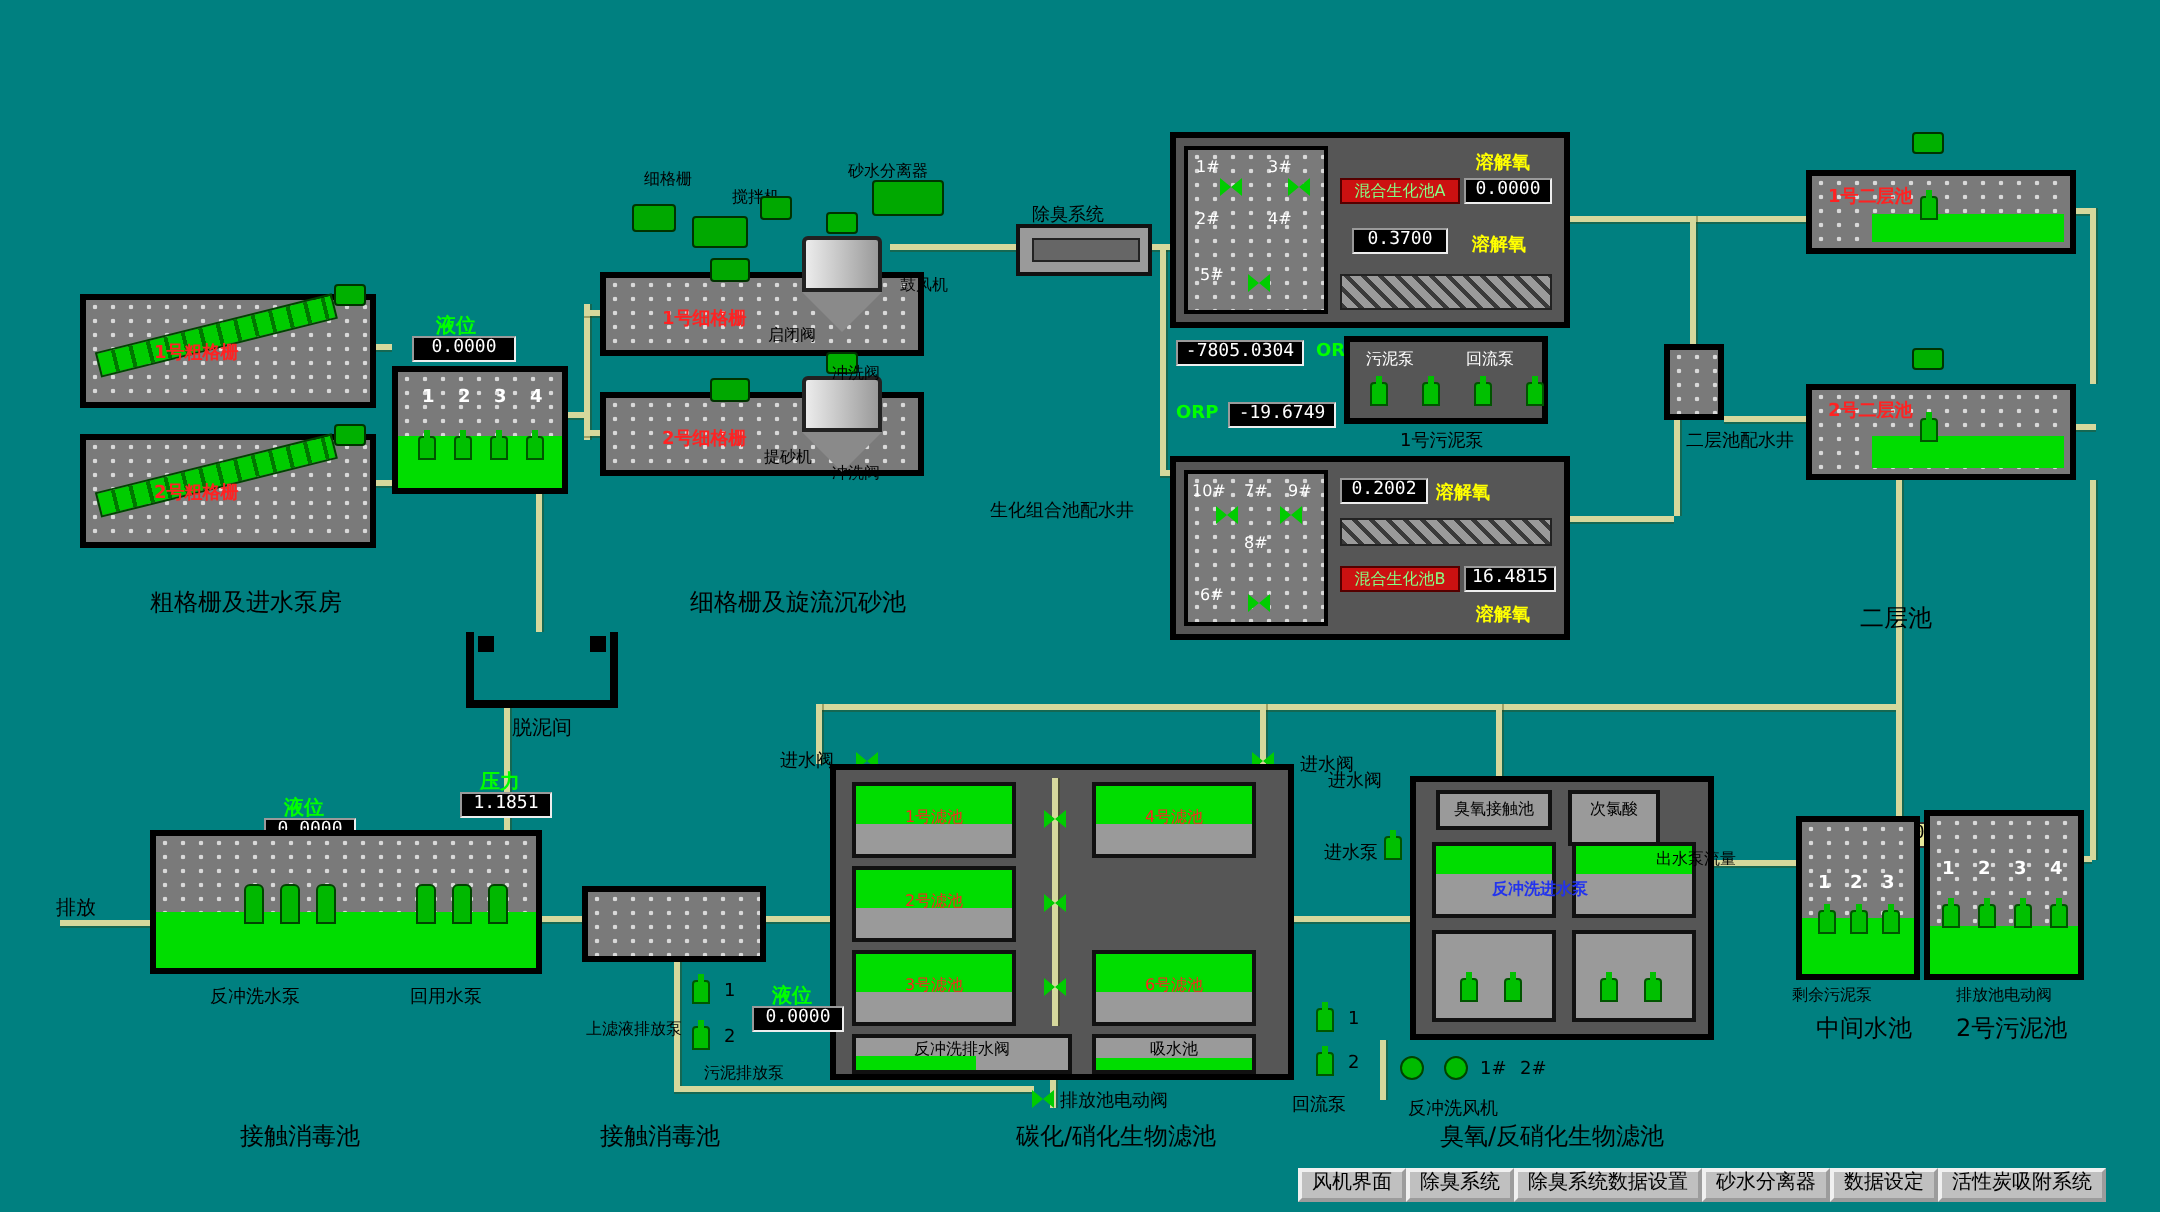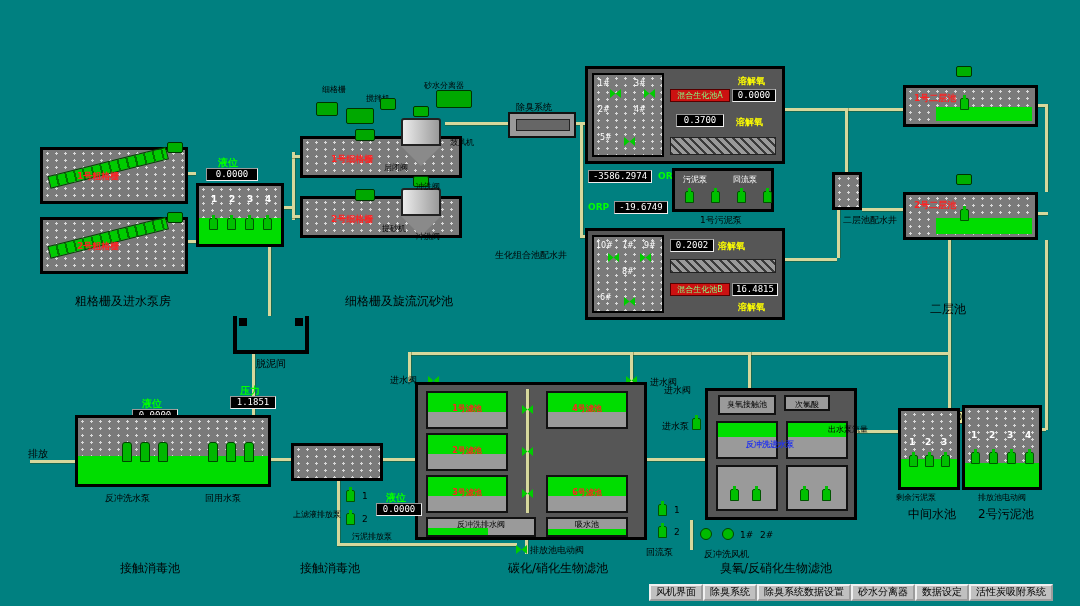--- a/index.html
+++ b/index.html
@@ -39,21 +39,21 @@
          background:repeating-linear-gradient(45deg,#3a3a3a 0 2px,#9a9a9a 2px 6px)}
   .belt{position:absolute;height:13px;border:1px solid #004400;transform:rotate(-14deg);
         transform-origin:left center;
         background:repeating-linear-gradient(90deg,#00cc00 0 7px,#007700 7px 9px)}
   .cylbody{position:absolute;width:40px;height:28px;border:2px solid #222;border-radius:3px 3px 0 0;
         background:linear-gradient(90deg,#ececec,#9a9a9a)}
   .cylcone{position:absolute;width:0;height:0;border-left:20px solid transparent;
         border-right:20px solid transparent;border-top:20px solid #8a8a8a}
   .cellbox{position:absolute;border:2px solid #111;background:#9a9a9a;overflow:hidden}
   .cellgrn{position:absolute;left:0;right:0;top:0;height:55%;background:#00dd00}
-  .celllab{position:absolute;width:100%;text-align:center;top:30%;color:#ff2222;font-size:8px;font-weight:bold}
+  .celllab{position:absolute;width:100%;text-align:center;top:30%;color:#ff2222;font-size:8px;font-weight:normal}
   .graybox{position:absolute;border:2px solid #111;background:#9a9a9a;color:#000;
         font-size:8px;text-align:center}
   .navbtn{position:absolute;top:584px;height:17px;background:#c0c0c0;border:2px outset #f0f0f0;
         color:#000;font-size:10px;line-height:12px;padding:0 5px;white-space:nowrap;cursor:pointer}
   .numlab{position:absolute;color:#fff;font-size:9px;font-weight:bold}
 </style>
 </head>
 <body>
 
 <div id="scene">
@@ -172,21 +172,21 @@
       <div class="valve" style="left:30px;top:62px"></div>
     </div>
     <div class="ylab" style="left:150px;top:6px">溶解氧</div>
     <div class="redbox" style="left:82px;top:20px;width:60px">混合生化池A</div>
     <div class="disp" style="left:144px;top:20px;width:44px">0.0000</div>
     <div class="disp" style="left:88px;top:45px;width:48px">0.3700</div>
     <div class="ylab" style="left:148px;top:47px">溶解氧</div>
     <div class="hatch" style="left:82px;top:68px;width:106px;height:18px"></div>
   </div>
 
-  <div class="disp" style="left:588px;top:170px;width:64px">-3586.2974</div>
+  <div class="disp" style="left:588px;top:170px;width:64px">-7805.0304</div>
   <div class="glab" style="left:658px;top:171px;font-size:9px">ORP</div>
   <div class="glab" style="left:588px;top:202px;font-size:9px">ORP</div>
   <div class="disp" style="left:614px;top:201px;width:54px">-19.6749</div>
 
   <div class="frame" style="left:672px;top:168px;width:102px;height:44px">
     <div class="wlab" style="left:8px;top:3px">污泥泵</div>
     <div class="wlab" style="left:58px;top:3px">回流泵</div>
     <div class="pump" style="left:10px;top:20px"></div>
     <div class="pump" style="left:36px;top:20px"></div>
     <div class="pump" style="left:62px;top:20px"></div>
@@ -308,21 +308,21 @@
   <div class="blab" style="left:530px;top:544px">排放池电动阀</div>
   <div class="slab" style="left:508px;top:560px">碳化/硝化生物滤池</div>
 
   <div class="blab" style="left:664px;top:384px">进水阀</div>
   <div class="blab" style="left:662px;top:420px">进水泵</div>
   <div class="pump" style="left:692px;top:418px"></div>
   <div class="frame" style="left:705px;top:388px;width:152px;height:132px">
     <div class="graybox" style="left:10px;top:4px;width:58px;height:20px;line-height:16px">
       <span>臭氧接触池</span>
     </div>
-    <div class="graybox" style="left:76px;top:4px;width:46px;height:16px;line-height:16px">
+    <div class="graybox" style="left:76px;top:4px;width:46px;height:28px;line-height:16px">
       <span>次氯酸</span>
     </div>
     <div class="cellbox" style="left:8px;top:30px;width:62px;height:38px">
       <div class="cellgrn" style="height:40%"></div>
     </div>
     <div class="cellbox" style="left:78px;top:30px;width:62px;height:38px">
       <div class="cellgrn" style="height:40%"></div>
     </div>
     <div class="blulab" style="left:38px;top:48px">反冲洗进水泵</div>
     <div class="cellbox" style="left:8px;top:74px;width:62px;height:46px">

